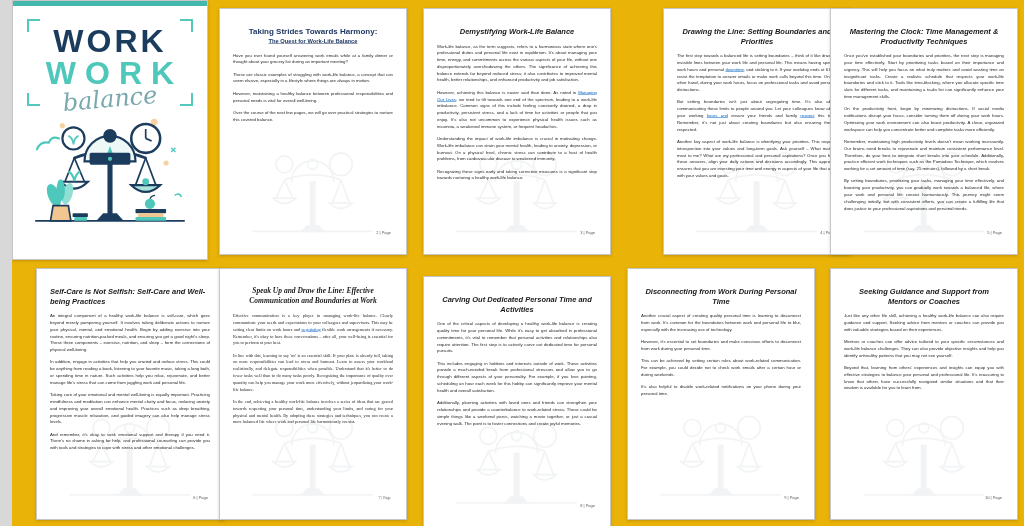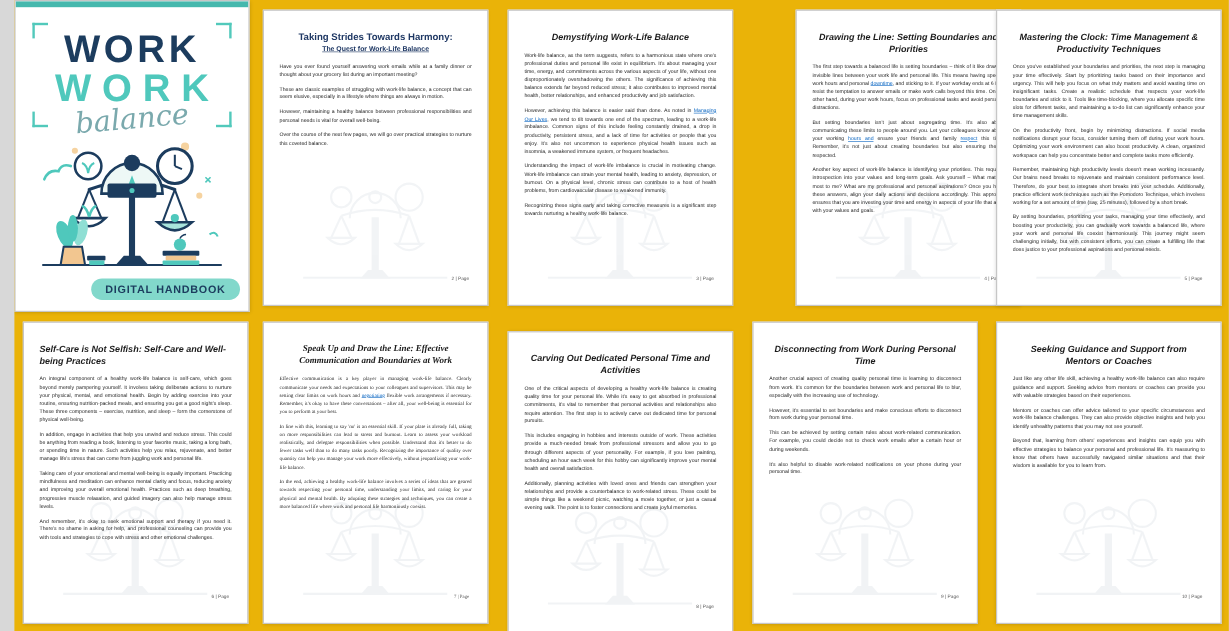--- a/index.html
+++ b/index.html
@@ -118,21 +118,20 @@
         <rect x="58" y="121.5" width="15" height="4.5" rx="1" fill="#4fc8bc"></rect>
 
         <circle cx="147" cy="106" r="6" fill="#4fc8bc"></circle>
         <path d="M147,100 q2,-4 6,-4" fill="none" stroke="#1c3c5e" stroke-width="1.5"></path>
         <rect x="130" y="112" width="36" height="5" rx="1" fill="#1c3c5e"></rect>
         <rect x="133" y="117" width="30" height="4.5" rx="1" fill="#f2c690"></rect>
         <rect x="130" y="121.5" width="36" height="4.5" rx="1" fill="#4fc8bc"></rect>
         <path d="M176,96 q6,-4 8,2" fill="none" stroke="#4fc8bc" stroke-width="2"></path>
       </svg>
 
-      <div class="cv-badge">DIGITAL HANDBOOK</div>
     </div>
   </article>
 
   <article class="page tpage" style="left:207px;top:8px;width:186px;height:245px;">
       <svg class="wm" viewBox="0 0 200 130">
         <use href="#wm-scales"></use>
       </svg>
       <div class="scalewrap">
         <div class="content" style="height: 490px;">
           <h2 class="ptitle t-blue">
@@ -184,21 +183,21 @@
         <div class="content" style="height: 490px;">
           <h2 class="ptitle t-italic">Mastering the Clock: Time Management &amp; Productivity Techniques</h2>
           <div class="para"><span>Once you've established your boundaries and priorities, the next step is managing your time effectively. Start by prioritizing tasks based on their importance and urgency. This will help you focus on what truly matters and avoid wasting time on insignificant tasks. Create a realistic schedule that respects your work-life boundaries and stick to it. Tools like time-blocking, where you allocate specific time slots for different tasks, and maintaining a to-do list can significantly enhance your time management skills.</span></div>
           <div class="para"><span>On the productivity front, begin by minimizing distractions. If social media notifications disrupt your focus, consider turning them off during your work hours. Optimizing your work environment can also boost productivity. A clean, organized workspace can help you concentrate better and complete tasks more efficiently.</span></div>
           <div class="para"><span>Remember, maintaining high productivity levels doesn't mean working incessantly. Our brains need breaks to rejuvenate and maintain consistent performance level. Therefore, do your best to integrate short breaks into your schedule. Additionally, practice efficient work techniques such as the Pomodoro Technique, which involves working for a set amount of time (say, 25 minutes), followed by a short break.</span></div>
           <div class="para"><span>By setting boundaries, prioritizing your tasks, managing your time effectively, and boosting your productivity, you can gradually work towards a balanced life, where your work and personal life coexist harmoniously. This journey might seem challenging initially, but with consistent efforts, you can create a fulfilling life that does justice to your professional aspirations and personal needs.</span></div>
           <div class="pfooter" style="top: 442px;">5 | Page</div>
         </div>
       </div>
     </article>
-  <article class="page tpage" style="left:7px;top:268px;width:186px;height:250px;">
+  <article class="page tpage" style="left:24px;top:268px;width:186px;height:250px;">
       <svg class="wm" viewBox="0 0 200 130">
         <use href="#wm-scales"></use>
       </svg>
       <div class="scalewrap">
         <div class="content" style="height: 500px;">
           <h2 class="ptitle t-italic t-left">Self-Care is Not Selfish: Self-Care and Well-being Practices</h2>
           <div class="para"><span>An integral component of a healthy work-life balance is self-care, which goes beyond merely pampering yourself. It involves taking deliberate actions to nurture your physical, mental, and emotional health. Begin by adding exercise into your routine, ensuring nutrition-packed meals, and ensuring you get a good night's sleep. These three components – exercise, nutrition, and sleep – form the cornerstone of physical well-being.</span></div>
           <div class="para"><span>In addition, engage in activities that help you unwind and reduce stress. This could be anything from reading a book, listening to your favorite music, taking a long bath, or spending time in nature. Such activities help you relax, rejuvenate, and better manage life's stress that can come from juggling work and personal life.</span></div>
           <div class="para"><span>Taking care of your emotional and mental well-being is equally important. Practicing mindfulness and meditation can enhance mental clarity and focus, reducing anxiety and improving your overall emotional health. Practices such as deep breathing, progressive muscle relaxation, and guided imagery can also help manage stress levels.</span></div>
           <div class="para"><span>And remember, it's okay to seek emotional support and therapy if you need it. There's no shame in asking for help, and professional counseling can provide you with tools and strategies to cope with stress and other emotional challenges.</span></div>

